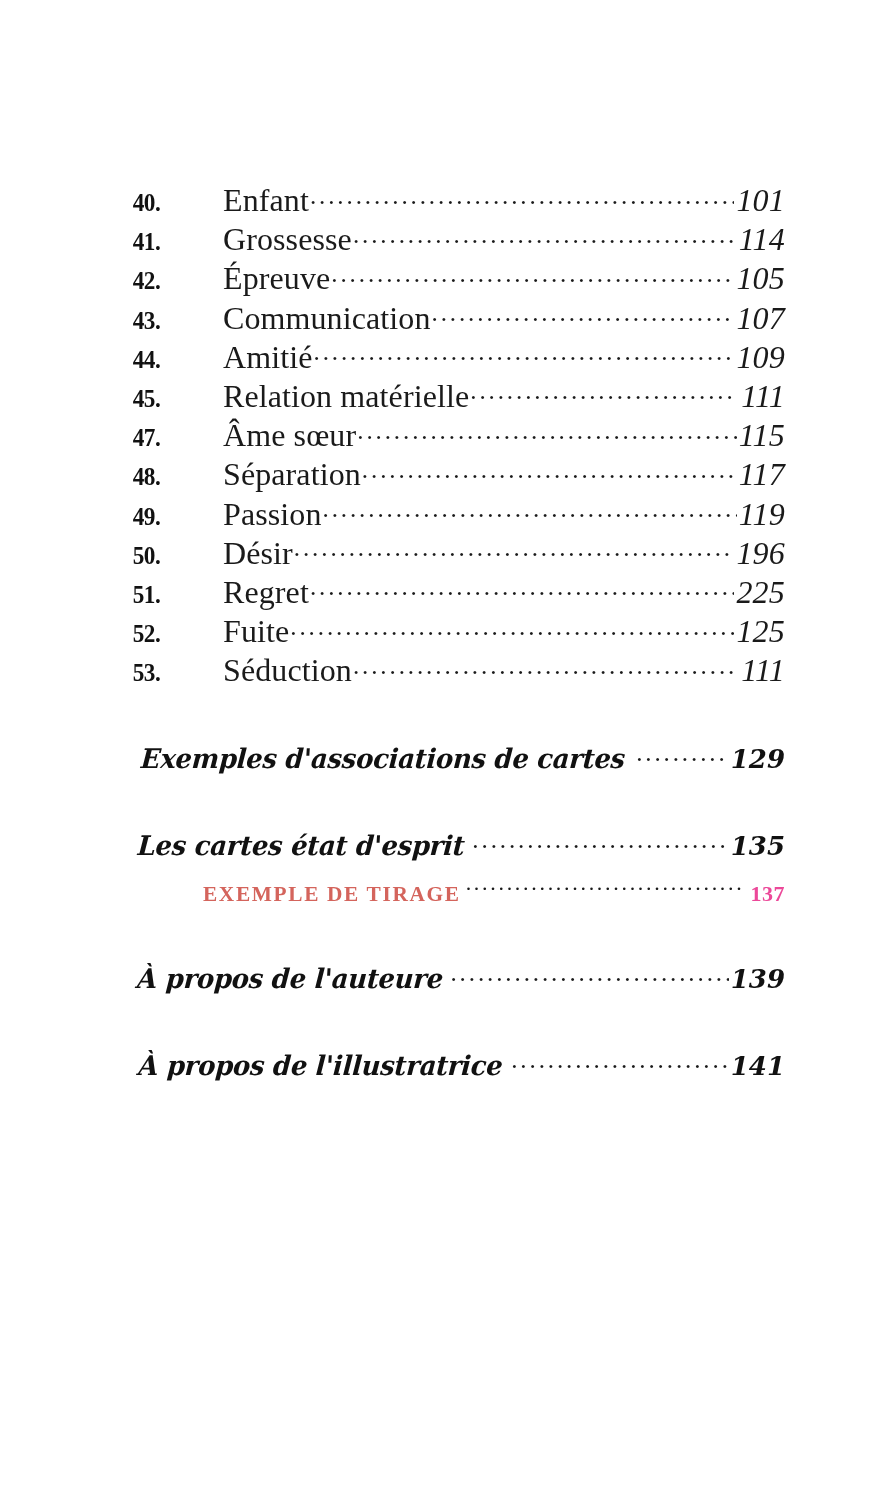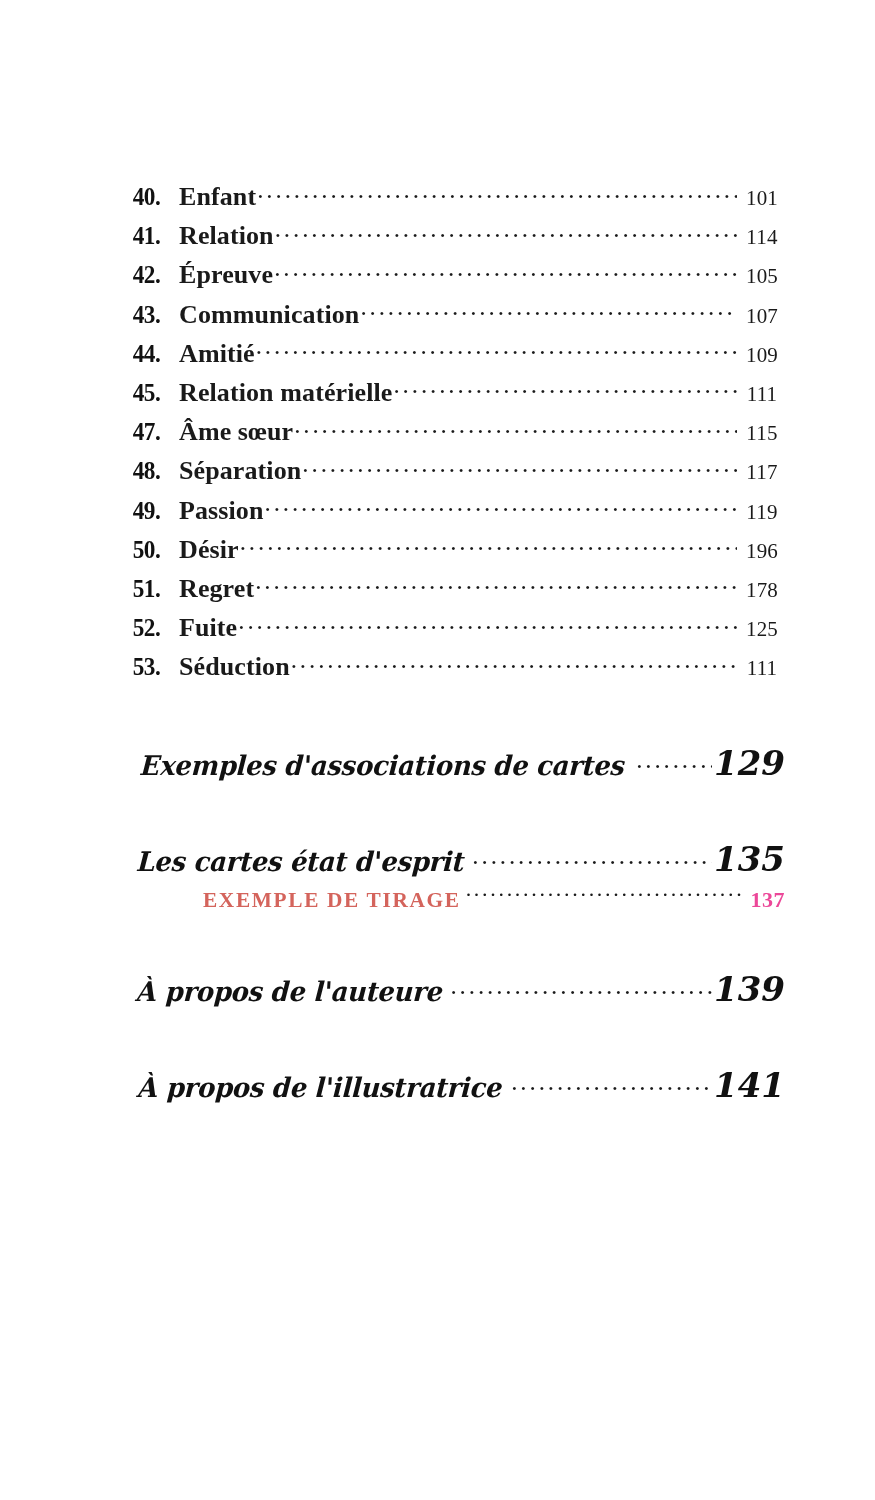--- a/index.html
+++ b/index.html
@@ -47,25 +47,26 @@
     letter-spacing: -0.5px;
     width: 48px;
     flex: 0 0 48px;
     text-align: left;
     color: #111111;
     transform: scaleX(0.93);
     transform-origin: left baseline;
   }
 
   .row .title {
-    font-size: 26px;
-    font-weight: bold;
+    font-size: 32px;
+    font-weight: normal;
     color: #1a1a1a;
     white-space: nowrap;
     letter-spacing: 0.1px;
+    margin-left: 44px;
   }
 
   .leader {
     flex: 1 1 auto;
     position: relative;
     overflow: hidden;
     height: 1em;
     margin: 0 2px 0 1px;
     align-self: baseline;
   }
@@ -74,25 +75,26 @@
     position: absolute;
     left: 0;
     bottom: 0.06em;
     white-space: nowrap;
     font-size: 25px;
     letter-spacing: 2.9px;
     color: #1a1a1a;
   }
 
   .row .pageno {
-    font-size: 21px;
-    color: #1a1a1a;
-    text-align: center;
+    font-size: 32px;
+    color: #1a1a1a;
+    text-align: right;
     min-width: 46px;
     letter-spacing: 0.2px;
+    font-style: italic;
   }
 
   
   .script-row {
     display: flex;
     align-items: baseline;
     width: 100%;
   }
   .script-row .title {
     font-family: "DejaVu Serif", "Liberation Serif", serif;
@@ -107,34 +109,35 @@
   }
   .script-row .leader::after {
     font-size: 25px;
     letter-spacing: 2.9px;
     bottom: 0.06em;
   }
   .script-row .pageno {
     font-family: "DejaVu Serif", "Liberation Serif", serif;
     font-style: italic;
     font-weight: bold;
-    font-size: 34px;
+    font-size: 26px;
     letter-spacing: 0px;
     min-width: 52px;
     text-align: right;
     color: #111111;
   }
 
   
   .caps-row {
     display: flex;
     align-items: flex-end;
     width: 100%;
     padding-left: 68px;
     box-sizing: border-box;
+    margin-top: 12px;
   }
   .caps-row .title {
     font-family: "Liberation Serif", "DejaVu Serif", serif;
     font-weight: bold;
     font-size: 22px;
     letter-spacing: 1.7px;
     white-space: nowrap;
     transform: scaleX(0.97);
     transform-origin: left baseline;
   }
@@ -163,21 +166,21 @@
   <div class="toc">
 
     <div class="row">
       <span class="num">40.</span>
       <span class="title">Enfant</span>
       <span class="leader"></span>
       <span class="pageno">101</span>
     </div>
     <div class="row">
       <span class="num">41.</span>
-      <span class="title">Relation</span>
+      <span class="title">Grossesse</span>
       <span class="leader"></span>
       <span class="pageno">114</span>
     </div>
     <div class="row">
       <span class="num">42.</span>
       <span class="title">Épreuve</span>
       <span class="leader"></span>
       <span class="pageno">105</span>
     </div>
     <div class="row">
@@ -219,21 +222,21 @@
     <div class="row">
       <span class="num">50.</span>
       <span class="title">Désir</span>
       <span class="leader"></span>
       <span class="pageno">196</span>
     </div>
     <div class="row">
       <span class="num">51.</span>
       <span class="title">Regret</span>
       <span class="leader"></span>
-      <span class="pageno">178</span>
+      <span class="pageno">225</span>
     </div>
     <div class="row">
       <span class="num">52.</span>
       <span class="title">Fuite</span>
       <span class="leader"></span>
       <span class="pageno">125</span>
     </div>
     <div class="row">
       <span class="num">53.</span>
       <span class="title">Séduction</span>

